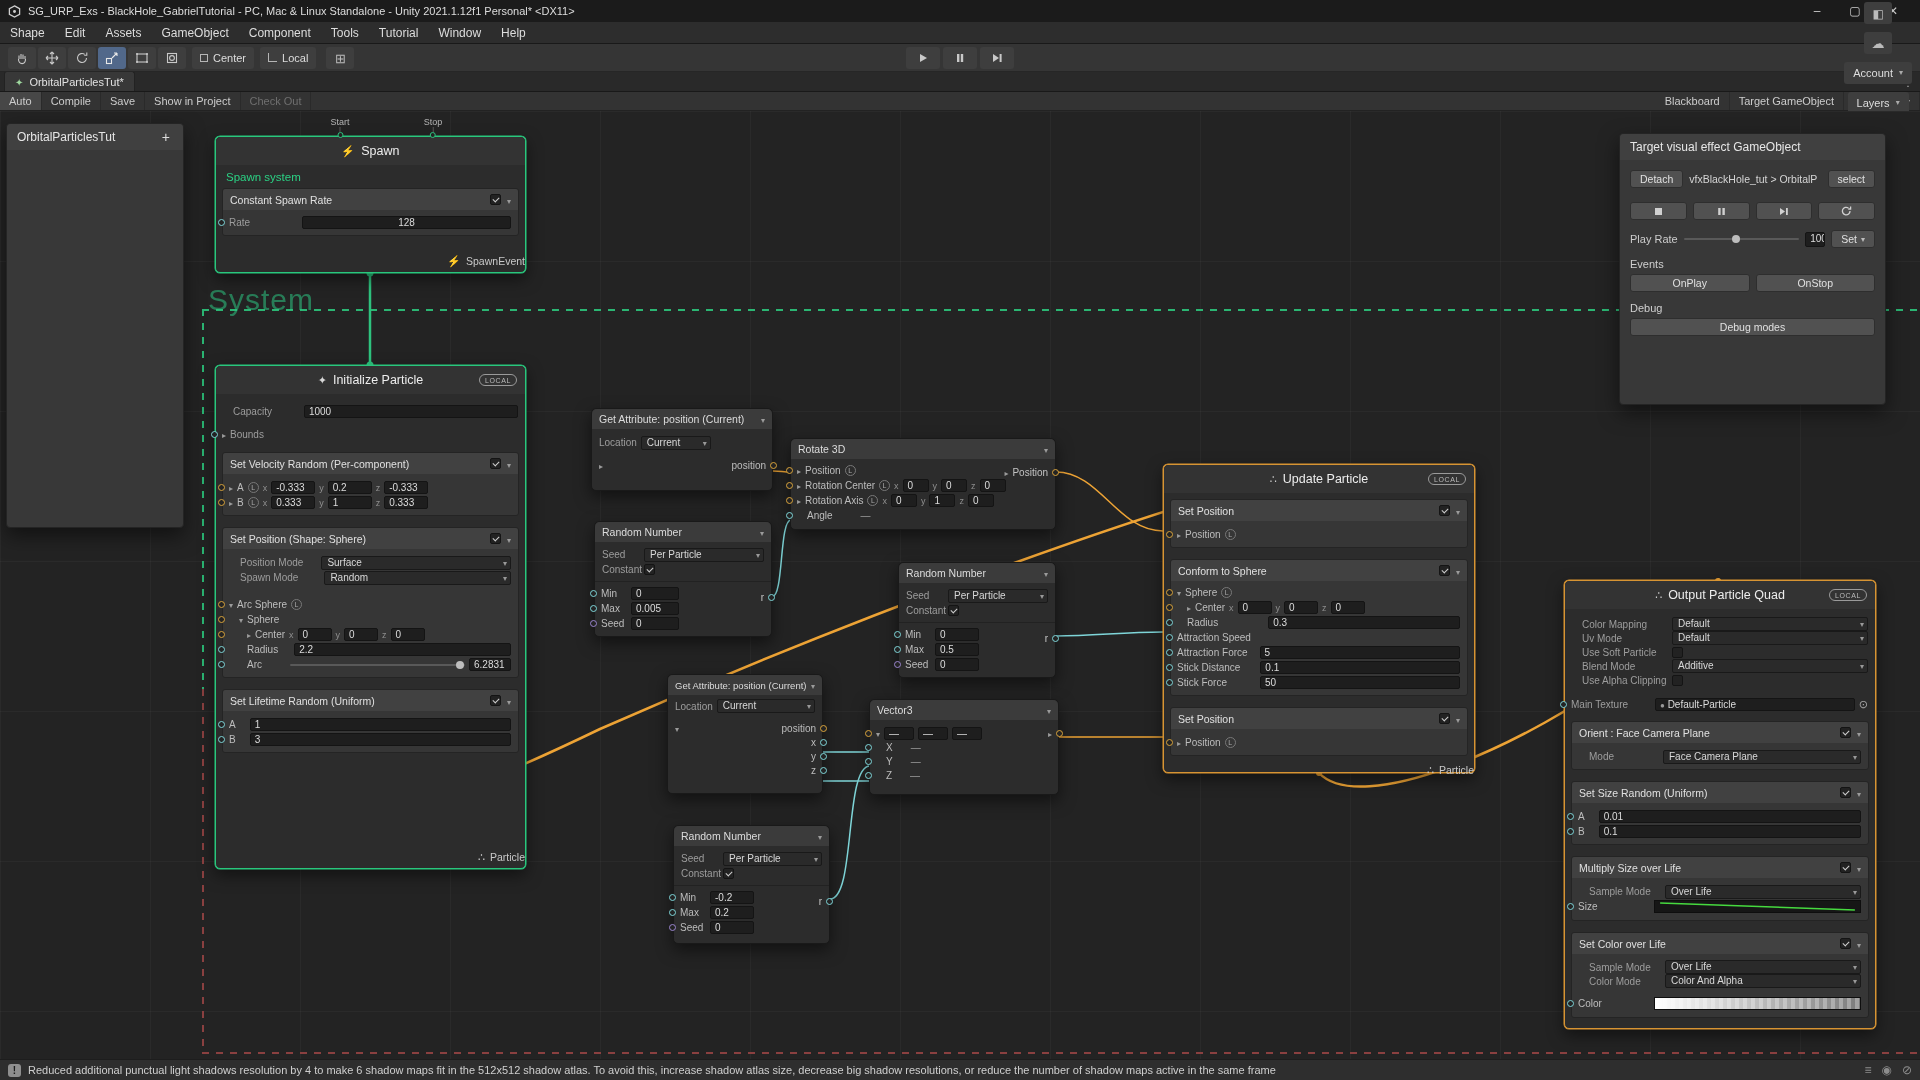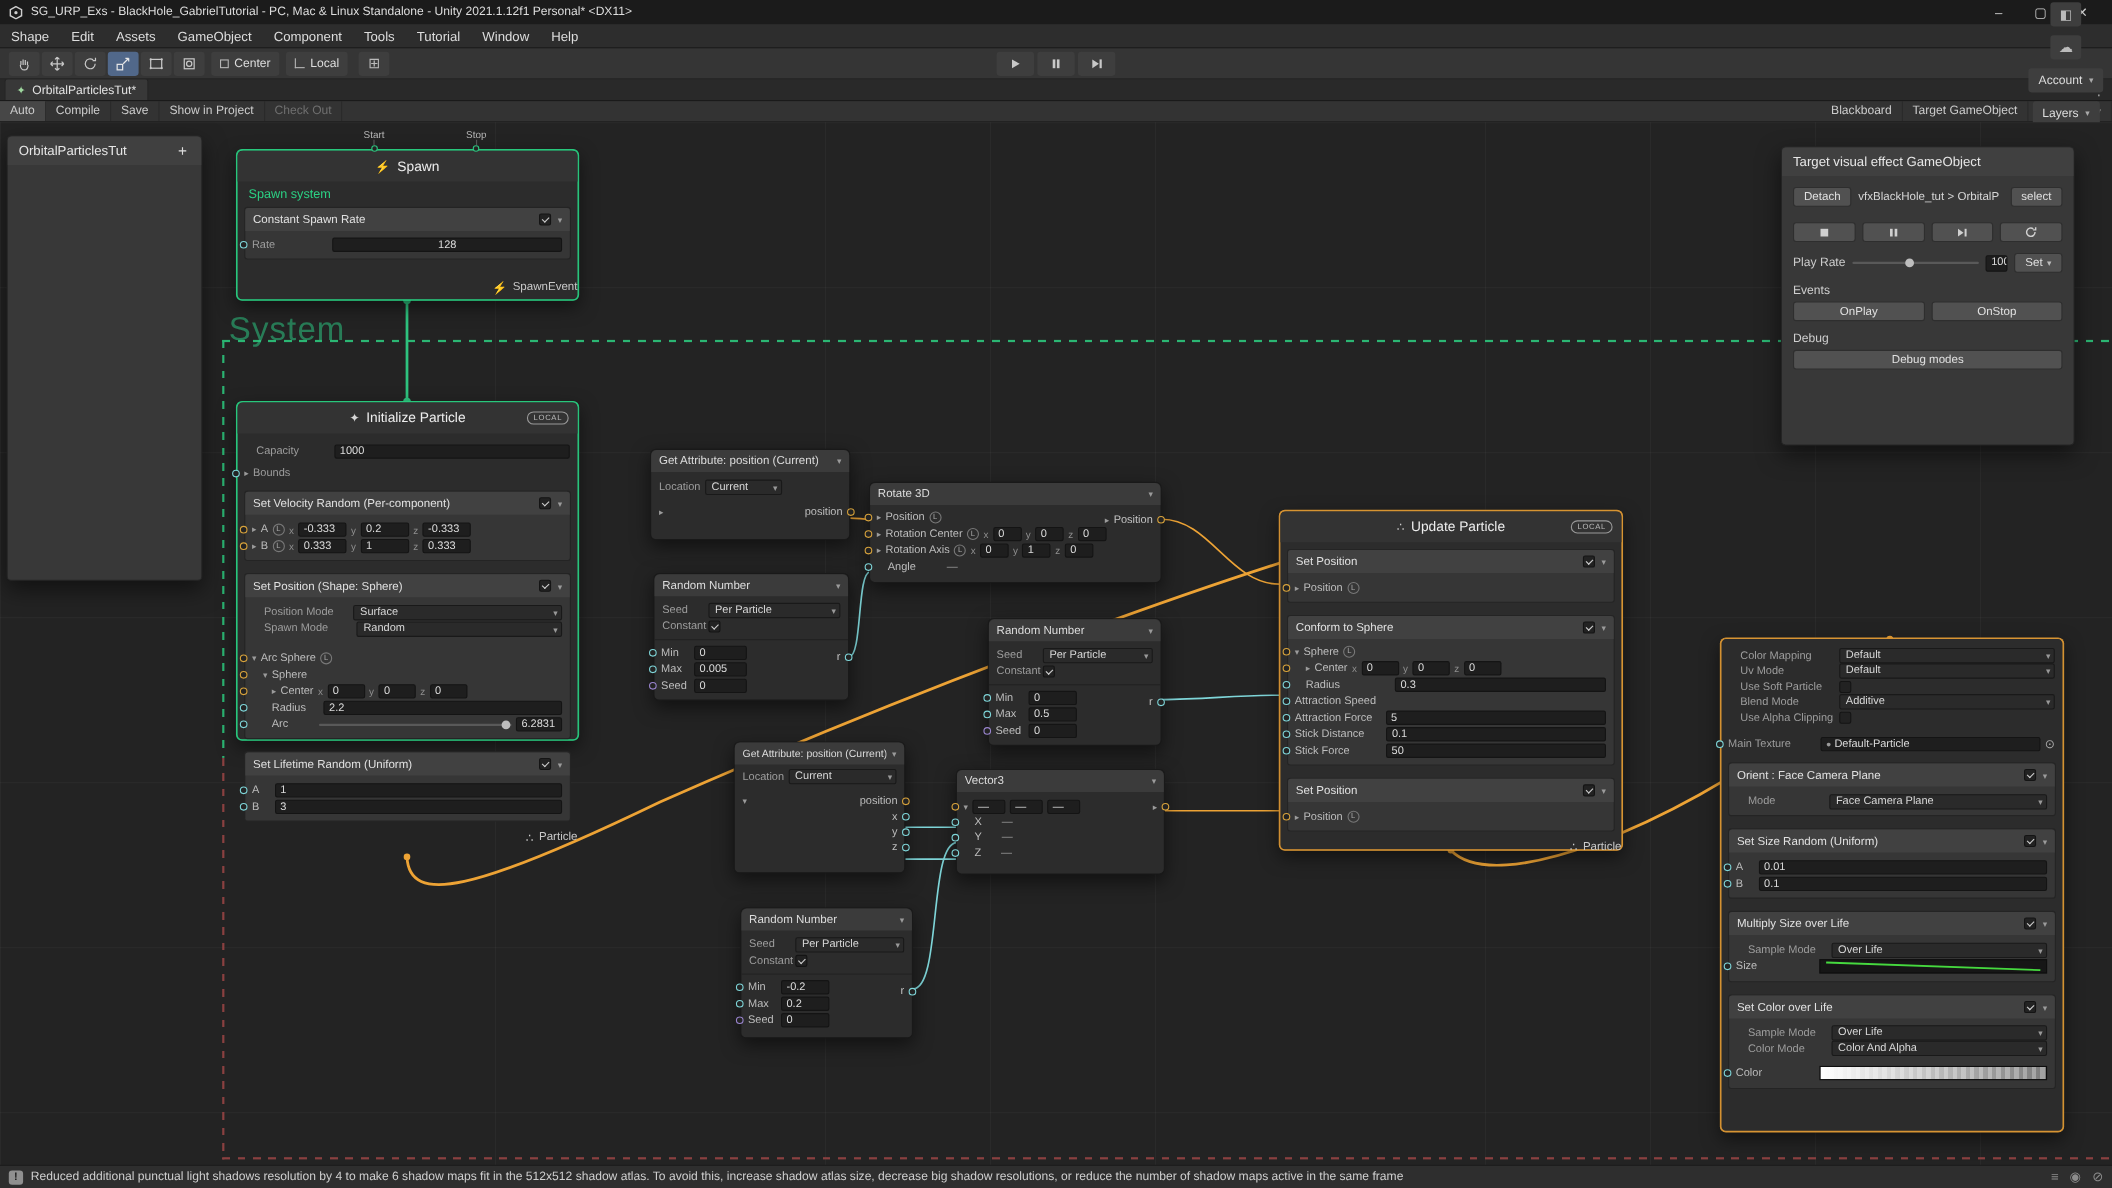--- a/index.html
+++ b/index.html
@@ -325,21 +325,21 @@
         <span class="lbl dim">Rate</span>
         <span class="field grow" style="margin-left:48px;text-align:center;">128</span>
       </div>
     </div>
     <div class="ctx-footer">
       <span class="ic-bolt"></span>
       <span>SpawnEvent</span>
     </div>
   </div>
 
-  <div class="node ctx-green" style="left:215px;top:254px;width:311px;height:308px;">
+  <div class="node ctx-green" style="left:215px;top:254px;width:311px;height:504px;">
     <div class="ctx-header">
       <span class="ic-star"></span>
       <span>Initialize Particle</span>
       <span class="local-badge">LOCAL</span>
     </div>
     <div class="row" style="margin-top:10px;">
       <span class="lbl dim ind1">Capacity</span>
       <span class="field grow" style="margin-left:28px;">1000</span>
     </div>
     <div class="row" style="margin-top:8px;">
@@ -770,20 +770,25 @@
         <span class="space-l">L</span>
       </div>
     </div>
     <div class="ctx-footer">
       <span class="ic-dots"></span>
       <span>Particle</span>
     </div>
   </div>
 
   <div class="node ctx-orange" style="left:1564px;top:469px;width:312px;height:449px;">
+    <div class="ctx-header">
+      <span class="ic-dots"></span>
+      <span>Output Particle Quad</span>
+      <span class="local-badge">LOCAL</span>
+    </div>
     <div class="row sm" style="margin-top:8px;">
       <span class="lbl dim ind1" style="width:86px;">Color Mapping</span>
       <span class="dd grow">Default</span>
     </div>
     <div class="row sm">
       <span class="lbl dim ind1" style="width:86px;">Uv Mode</span>
       <span class="dd grow">Default</span>
     </div>
     <div class="row sm">
       <span class="lbl dim ind1" style="width:86px;">Use Soft Particle</span>

